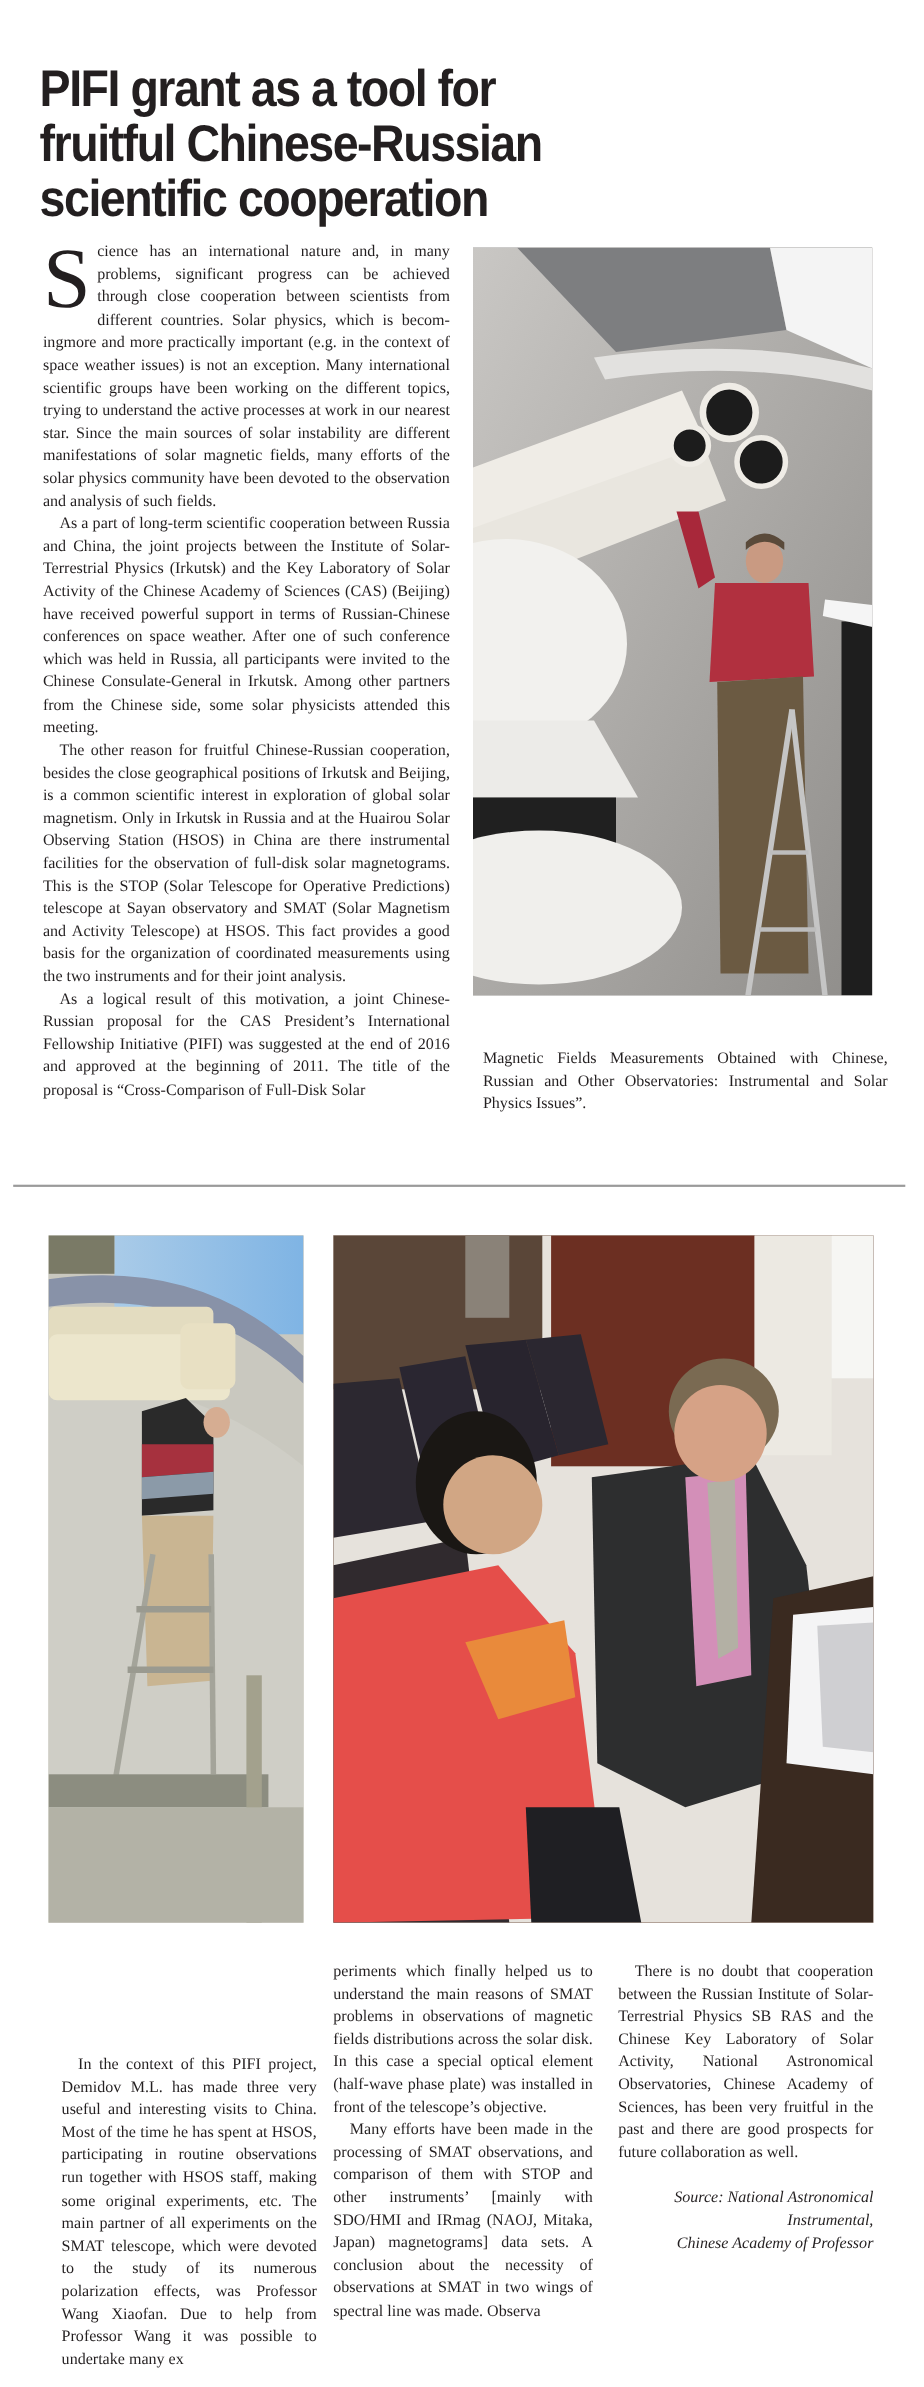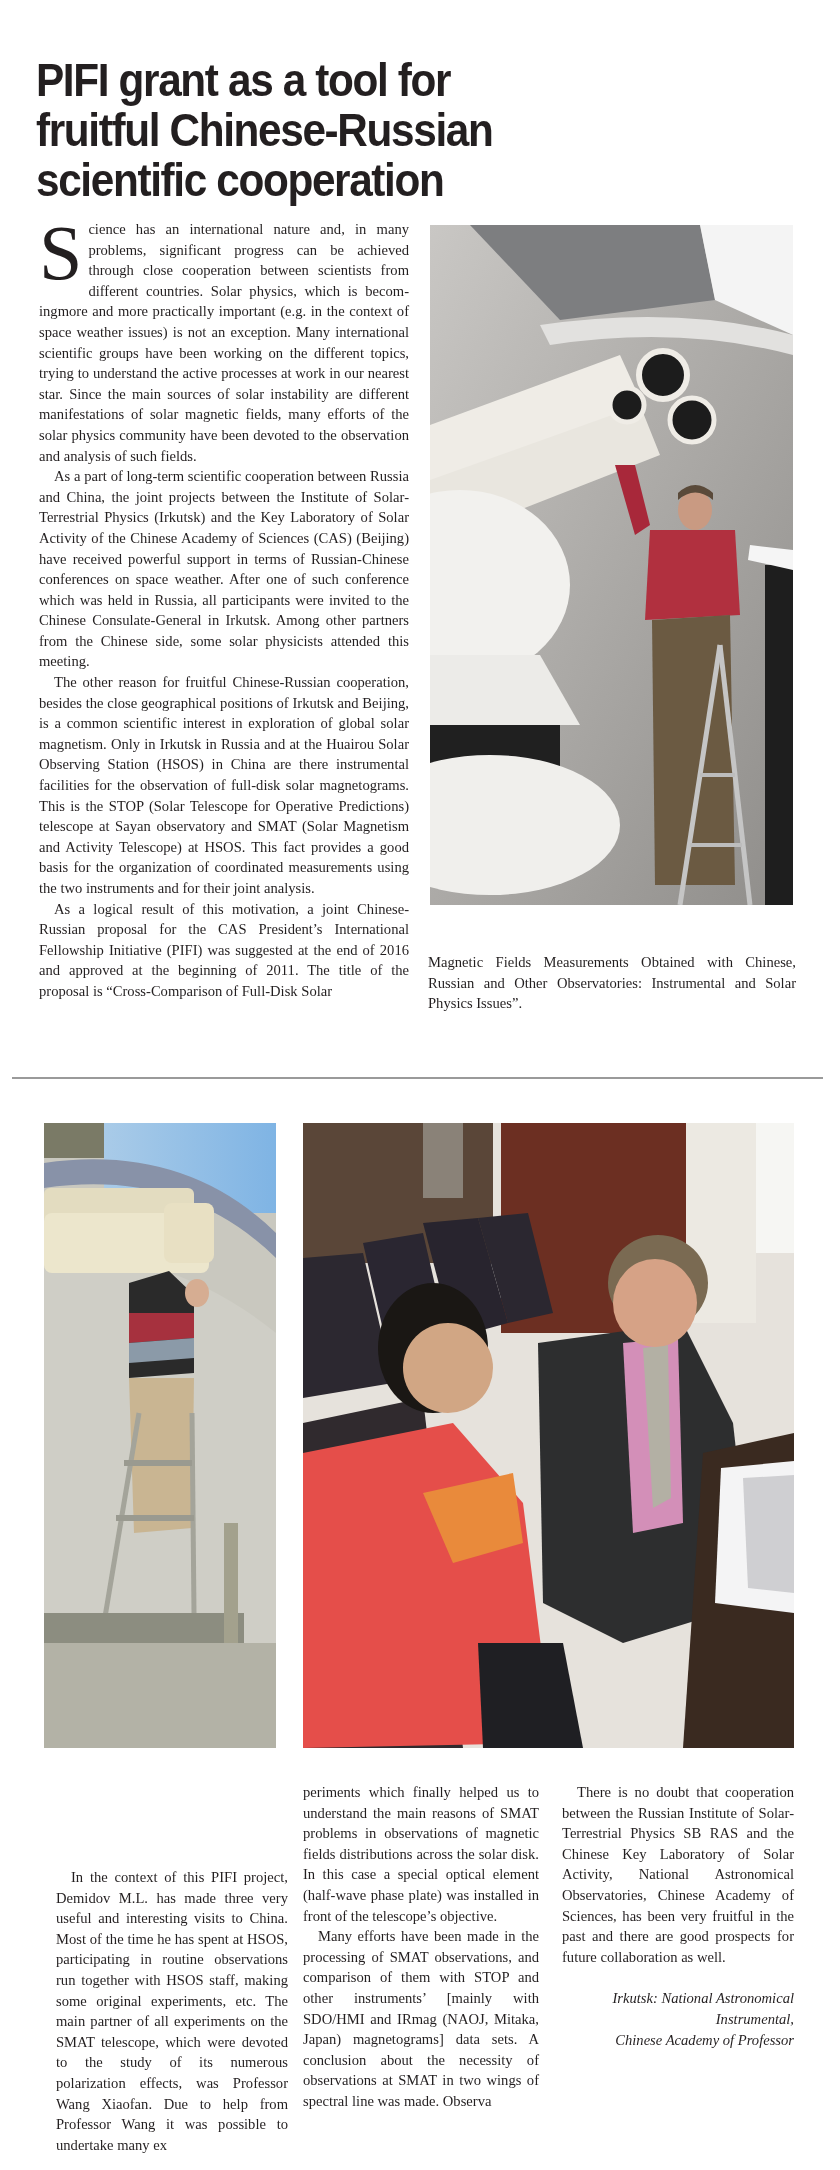--- a/index.html
+++ b/index.html
@@ -14,21 +14,21 @@
       font-family: "Liberation Serif", serif; font-size: 14.6px; line-height: 20.6px;
       text-align: justify; color: #231f20; hyphens: manual;
     }
     .body-text p { margin: 0; text-indent: 15px; }
     .body-text p.first { text-indent: 0; }
     .dropcap {
       float: left; font-family: "Liberation Serif", serif; font-size: 78px;
       line-height: 60px; padding: 2px 6px 0 0; margin-top: 2px; color: #231f20;
     }
     #col-top-left { position: absolute; left: 39px; top: 219px; width: 370px; }
-    #col-top-right { position: absolute; left: 428px; top: 952px; width: 368px; font-family: Liberation Serif, serif; }
+    #col-top-right { position: absolute; left: 439px; top: 952px; width: 368px; font-family: Liberation Serif, serif; }
     #sep { position: absolute; left: 12px; top: 1077px; width: 811px; height: 2px; background: #9a9a9a; }
     .photo { position: absolute; overflow: hidden; }
     #photo-top { left: 430px; top: 225px; width: 363px; height: 680px; background: #9c9a98; }
     #photo-bl { left: 44px; top: 1123px; width: 232px; height: 625px; background: #c8c7bd; }
     #photo-br { left: 303px; top: 1123px; width: 491px; height: 625px; background: #6a4a3c; }
     #col-b1 { position: absolute; left: 56px; top: 1827px; width: 232px; margin-top: 40px; }
     #col-b2 { position: absolute; left: 303px; top: 1782px; width: 236px; font-family: Liberation Serif, serif; }
     #col-b3 { position: absolute; left: 562px; top: 1782px; width: 232px; }
     .source {
       font-family: "Liberation Serif", serif; font-style: italic; font-size: 14.6px;
@@ -160,17 +160,17 @@
 </div>
 
 <div id="col-b2" class="body-text">
   <p class="first">periments which finally helped us to understand the main reasons of SMAT problems in observations of magnetic fields distributions across the solar disk. In this case a special optical element (half-wave phase plate) was installed in front of the telescope’s objective.</p>
   <p>Many efforts have been made in the processing of SMAT observations, and comparison of them with STOP and other instruments’ [mainly with SDO/HMI and IRmag (NAOJ, Mita­ka, Japan) magnetograms] data sets. A conclusion about the necessity of observations at SMAT in two wings of spectral line was made. Observa­</p>
 </div>
 
 <div id="col-b3" class="body-text">
   <p>There is no doubt that coopera­tion between the Russian Institute of Solar-Terrestrial Physics SB RAS and the Chinese Key Laboratory of So­lar Activity, National Astronomical Observatories, Chinese Academy of Sciences, has been very fruitful in the past and there are good prospects for future collaboration as well.</p>
   <div class="source">
-    <div>Irkutsk: National Astronomical</div>
+    <div>Source: National Astronomical</div>
     <div>Instrumental,</div>
     <div>Chinese Academy of Professor</div>
   </div>
 </div>
 
 </body></html>

